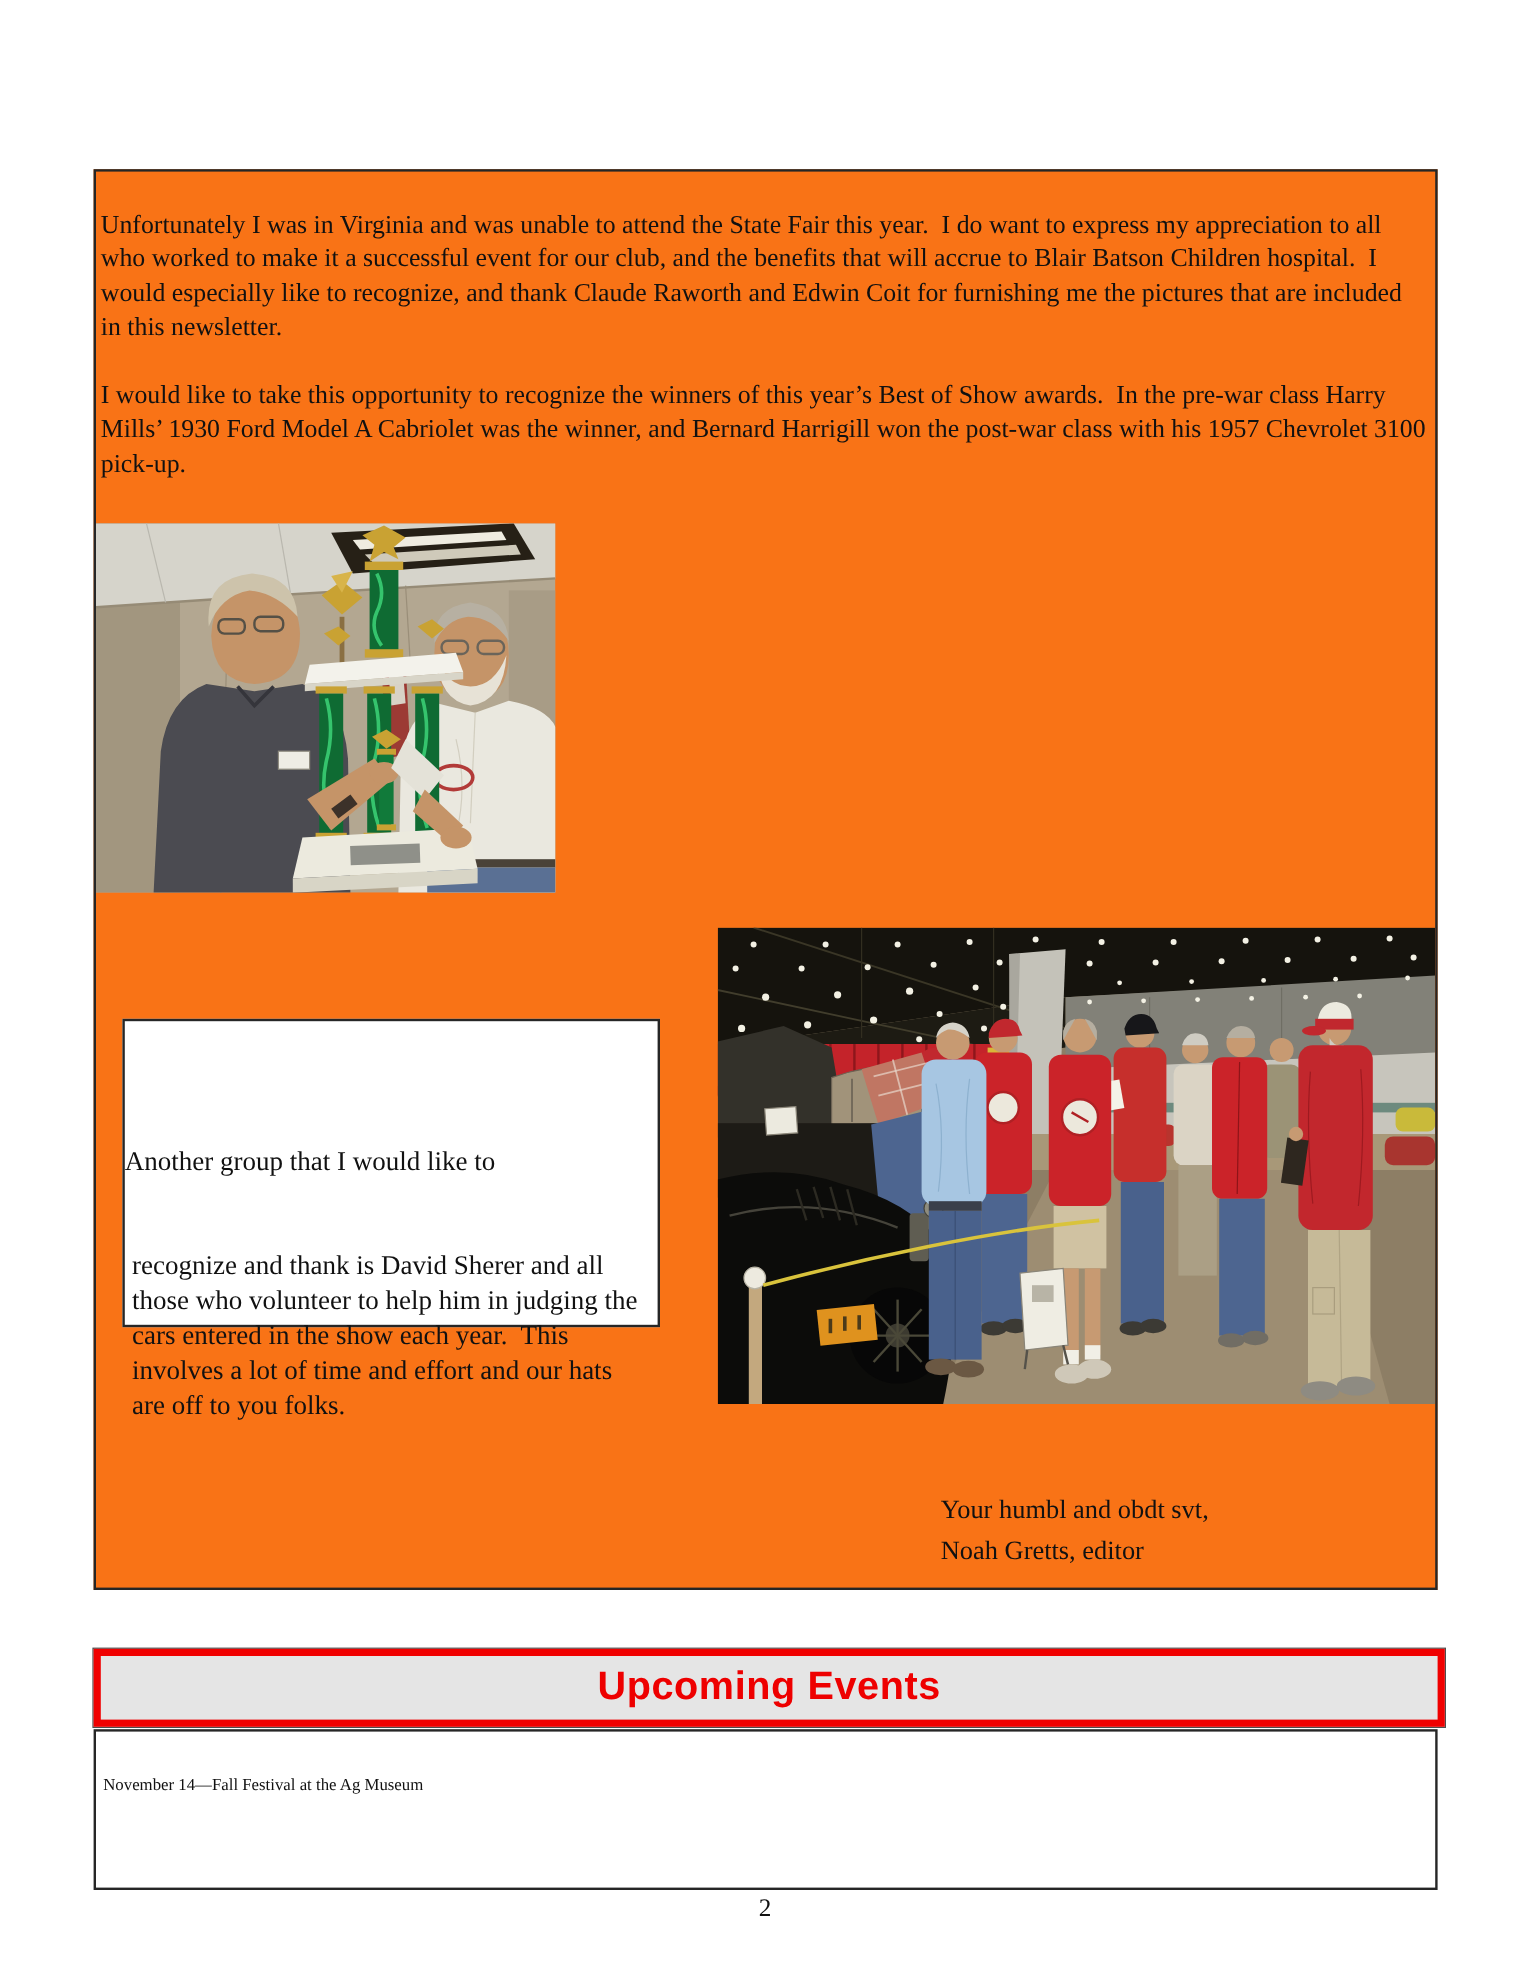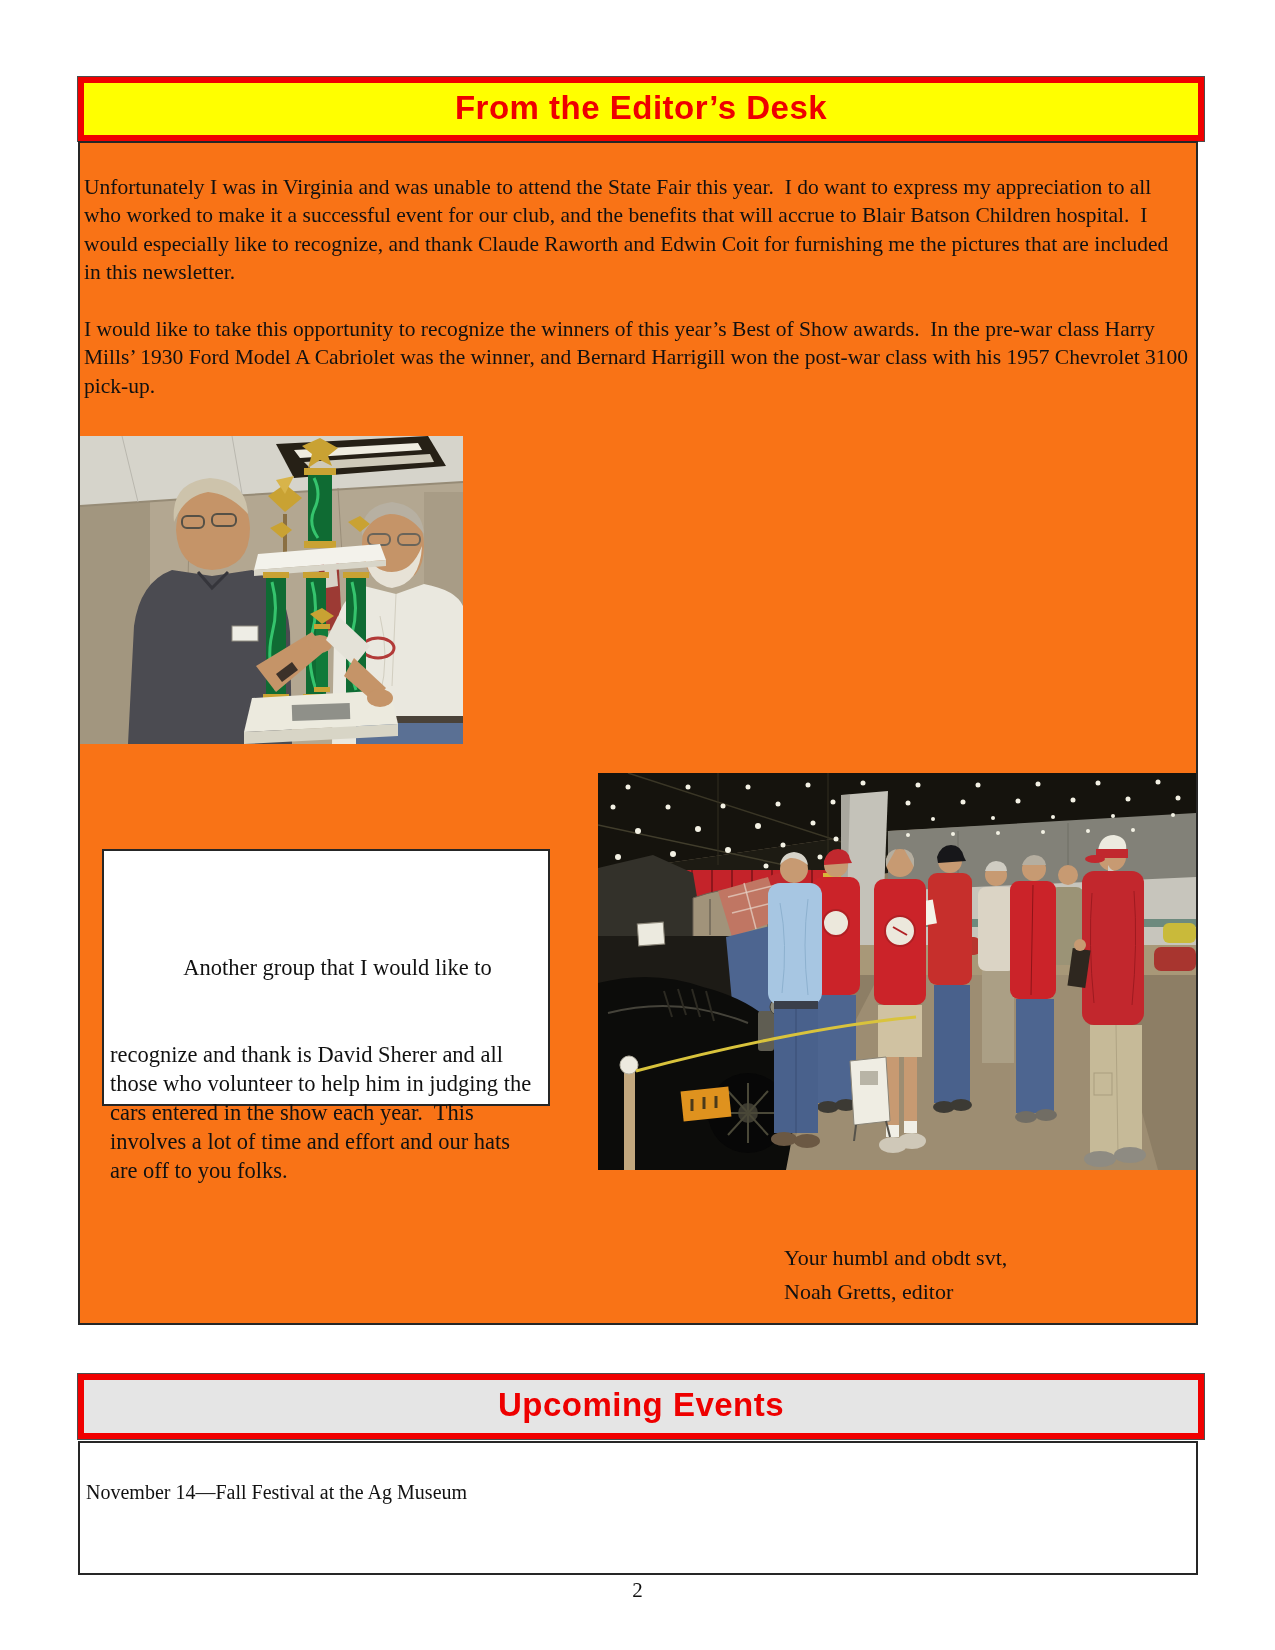--- a/index.html
+++ b/index.html
@@ -37,42 +37,39 @@
   
   .photo{position:absolute;overflow:hidden;}
   .photo1{left:0px;top:293px;width:383px;height:308px;}
   .photo2{left:518px;top:630px;width:598px;height:397px;}
   
   .callout{
     position:absolute;left:22px;top:706px;width:448px;height:257px;
     box-sizing:border-box;border:2px solid #262626;background:#ffffff;
     padding-top:44px;font-size:22.5px;line-height:29px;white-space:pre-wrap;
   }
-  .callout-line1{text-align:center;padding-left:23px;}
+  .callout-line1{text-align:left;padding-left:0;}
   .callout-rest{padding:0 6px;}
   
   .signature{position:absolute;left:680px;top:1098px;font-size:22px;line-height:34px;margin-left:24px;}
   
-  .event{position:absolute;left:6px;font-size:20px;white-space:pre-wrap;}
+  .event{position:absolute;left:6px;font-size:14px;white-space:pre-wrap;}
   .ev1{top:38px;}
   .ev2{top:90px;}
   
   .page-number{
     position:absolute;top:1578px;left:0;width:100%;text-align:center;
     font-size:21px;
   }
 </style>
 </head>
 <body>
 
 <div class="page">
 
-  <div class="banner banner1" style="background: rgb(255, 255, 0); border-color: rgb(240, 0, 0); color: rgb(238, 0, 0);">
-    <span>From the Editor’s Desk</span>
-  </div>
 
   <div class="main-box">
 
     <p class="bodypara p1">Unfortunately I was in Virginia and was unable to attend the State Fair this year.  I do want to express my appreciation to all who worked to make it a successful event for our club, and the benefits that will accrue to Blair Batson Children hospital.  I would especially like to recognize, and thank Claude Raworth and Edwin Coit for furnishing me the pictures that are included in this newsletter.</p>
     <p class="bodypara p2">I would like to take this opportunity to recognize the winners of this year’s Best of Show awards.  In the pre-war class Harry Mills’ 1930 Ford Model A Cabriolet was the winner, and Bernard Harrigill won the post-war class with his 1957 Chevrolet 3100 pick-up.</p>
 
     <div class="photo photo1">
       <svg width="383" height="308" viewBox="0 0 383 308">
 
         <rect width="383" height="308" fill="#b3a791"></rect>

